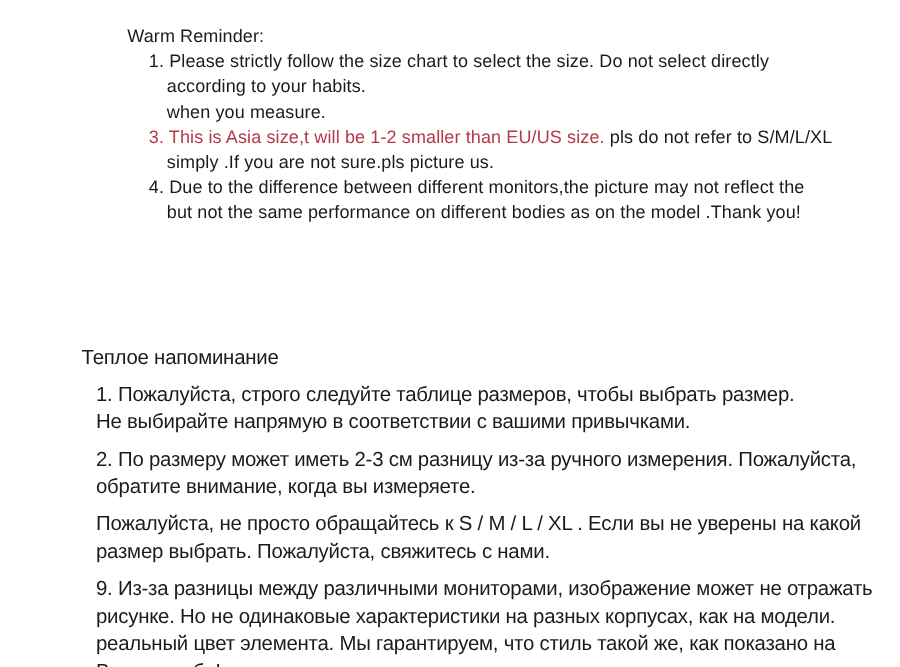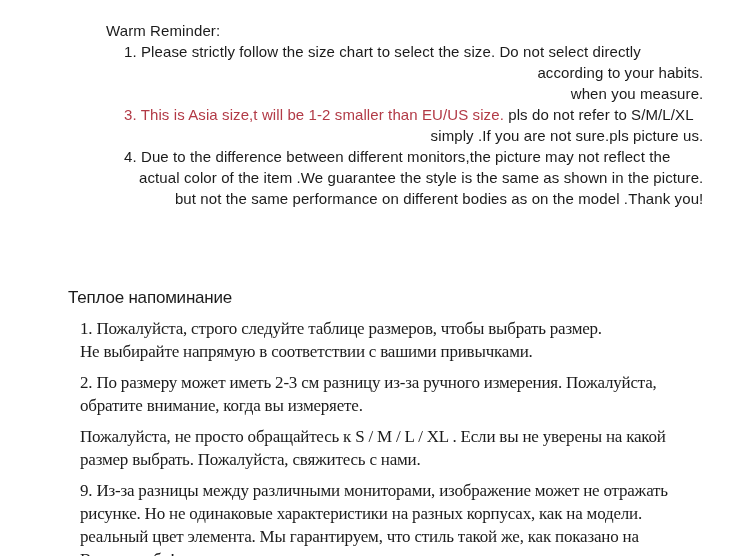--- a/index.html
+++ b/index.html
@@ -22,38 +22,38 @@
     top: 20px;
     font-family: "Liberation Sans", sans-serif;
     font-size: 15px;
     line-height: 21px;
     letter-spacing: 0.1px;
     color: #1b1b1b;
     margin-left: 36px;
   }
   .en-line { white-space: nowrap; }
   .en-first { padding-left: 18px; }   
-  .en-cont  { padding-left: 33px; text-align: right; }   
+  .en-cont  { padding-left: 33px; }   
   .red { color: #b23a46; }
 
   
   .ru-section {
     position: absolute;
     left: 68px;
     top: 246px;
     font-family: "Liberation Sans", "DejaVu Sans", sans-serif;
     font-stretch: condensed;
     font-size: 17px;
     line-height: 23px;
     letter-spacing: -0.2px;
     color: #1b1b1b;
   }
   .ru-heading { white-space: nowrap; margin-top: 40px; }
   .ru-para { margin: 8px 0 0 12px; }  
-  .ru-line { white-space: nowrap; font-family: Liberation Serif, serif; }
+  .ru-line { white-space: nowrap; }
   .ru-line.red { color: #b23a46; }
 </style>
 </head>
 <body>
 
 <div id="page">
 
   <div class="en-section">
     <div class="en-line">Warm Reminder:</div>
 
@@ -66,21 +66,20 @@
       <div class="en-line en-cont">when you measure.</div>
     </div>
 
     <div>
       <div class="en-line en-first"><span class="red">3. This is Asia size,t will be 1-2 smaller than EU/US size.</span><span> pls do not refer to S/M/L/XL</span></div>
       <div class="en-line en-cont">simply .If you are not sure.pls picture us.</div>
     </div>
 
     <div>
       <div class="en-line en-first">4. Due to the difference between different monitors,the picture may not reflect the</div>
-      <div class="en-line en-cont">actual color of the item .We guarantee the style is the same as shown in the picture.</div>
       <div class="en-line en-cont">but not the same performance on different bodies as on the model .Thank you!</div>
     </div>
   </div>
 
   <div class="ru-section">
     <div class="ru-heading">Теплое напоминание</div>
 
     <div class="ru-para">
       <div class="ru-line">1. Пожалуйста, строго следуйте таблице размеров, чтобы выбрать размер.</div>
       <div class="ru-line">Не выбирайте напрямую в соответствии с вашими привычками.</div>

